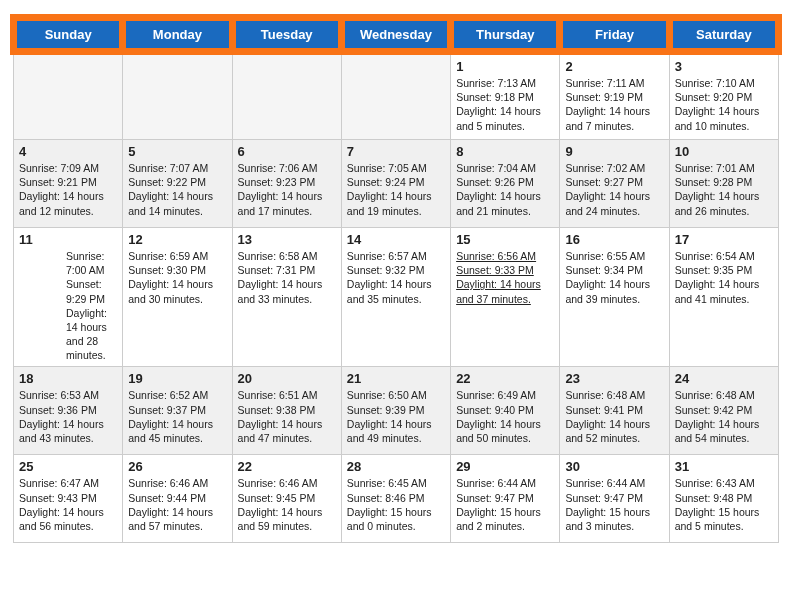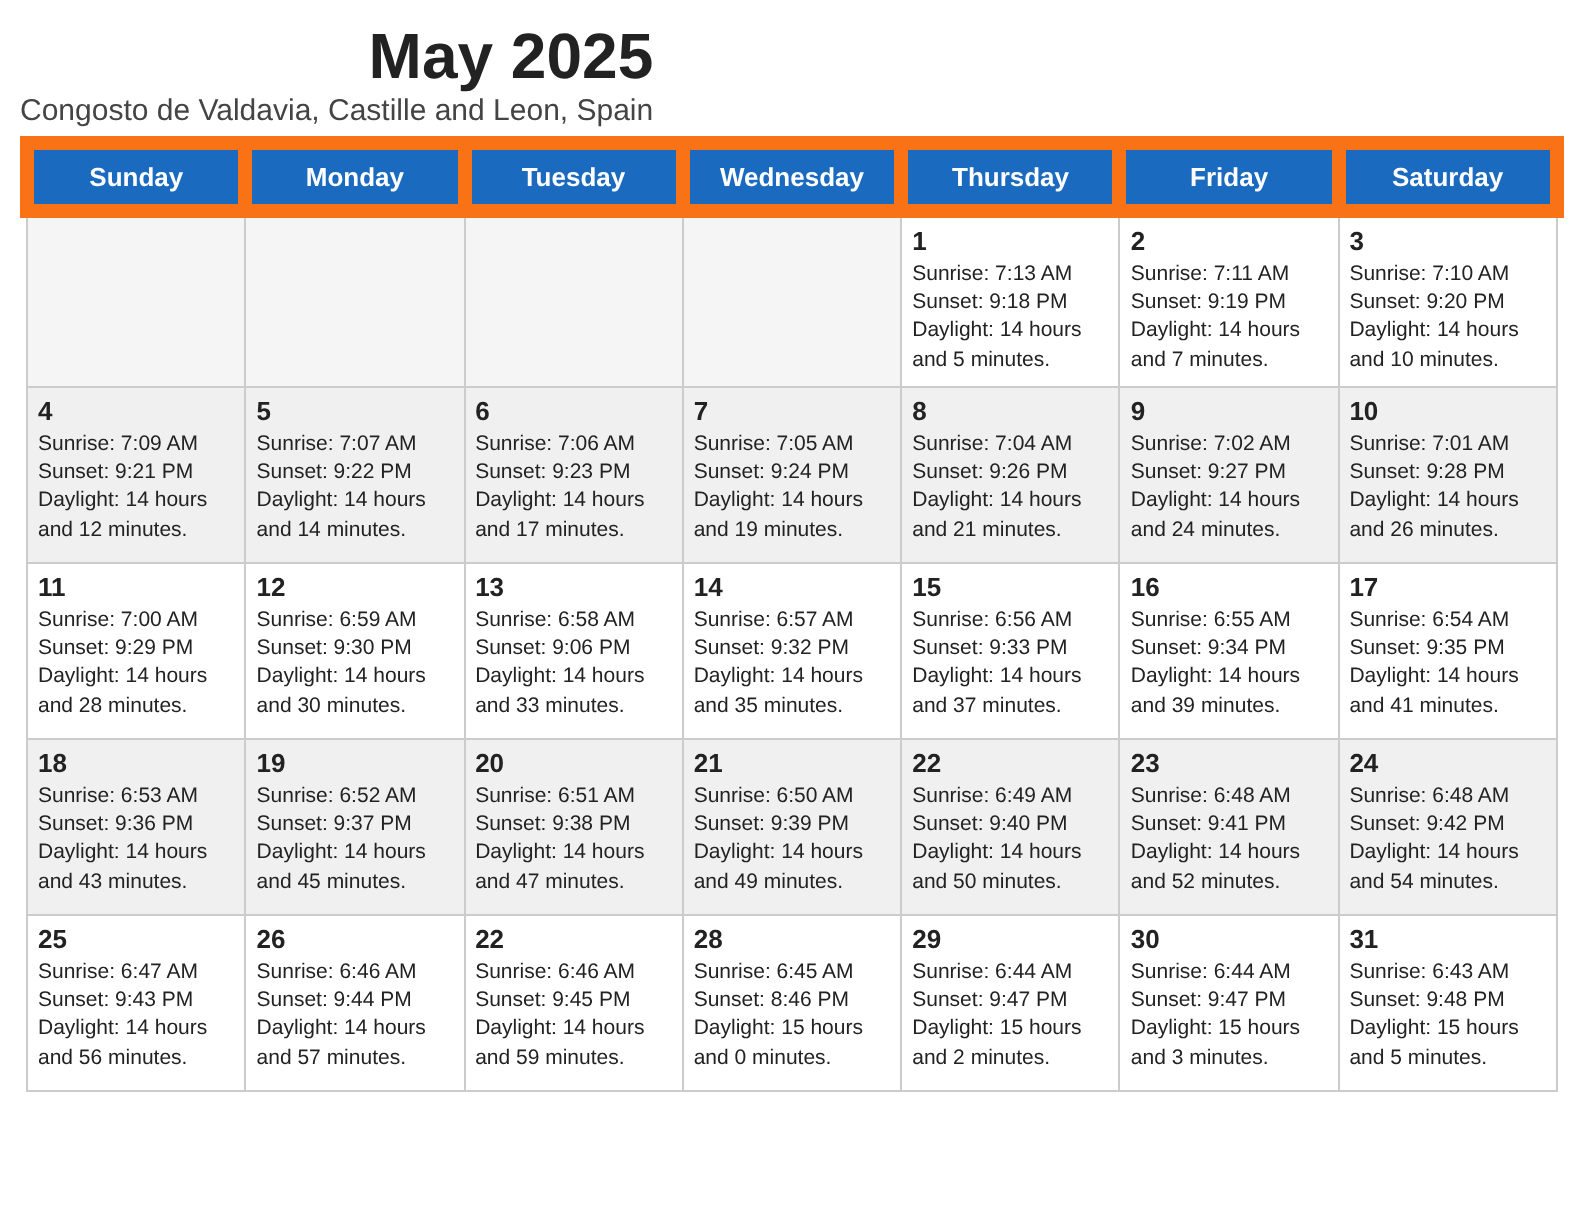--- a/index.html
+++ b/index.html
@@ -83,24 +83,20 @@
     }
     .cell-text {
       line-height: 1.35;
       font-size: 10.5px;
     }
   </style>
 </head>
 <body>
 
 <div class="header">
-  <div class="title-block">
-    <div class="main-title">May 2025</div>
-    <div class="subtitle">Congosto de Valdavia, Castille and Leon, Spain</div>
-  </div>
 </div>
 
 <table>
   <thead>
     <tr id="day-headers">
         <th class="day-header">Sunday</th>
         <th class="day-header">Monday</th>
         <th class="day-header">Tuesday</th>
         <th class="day-header">Wednesday</th>
         <th class="day-header">Thursday</th>
@@ -183,49 +179,49 @@
           <div class="day-num">10</div>
           <div class="cell-text" style="white-space: pre-line;">Sunrise: 7:01 AM
 Sunset: 9:28 PM
 Daylight: 14 hours
 and 26 minutes.</div>
         </td>
       </tr>
       <tr>
         <td class="cal-cell">
           <div class="day-num">11</div>
-          <div class="cell-text" style="white-space: pre-line;">Sunrise: 7:00 AM
+          <div class="cell-text" style="white-space: pre-line; margin-left: 47px;">Sunrise: 7:00 AM
 Sunset: 9:29 PM
 Daylight: 14 hours
 and 28 minutes.</div>
         </td>
         <td class="cal-cell">
           <div class="day-num">12</div>
           <div class="cell-text" style="white-space: pre-line;">Sunrise: 6:59 AM
 Sunset: 9:30 PM
 Daylight: 14 hours
 and 30 minutes.</div>
         </td>
         <td class="cal-cell">
           <div class="day-num">13</div>
           <div class="cell-text" style="white-space: pre-line;">Sunrise: 6:58 AM
-Sunset: 9:06 PM
+Sunset: 7:31 PM
 Daylight: 14 hours
 and 33 minutes.</div>
         </td>
         <td class="cal-cell">
           <div class="day-num">14</div>
           <div class="cell-text" style="white-space: pre-line;">Sunrise: 6:57 AM
 Sunset: 9:32 PM
 Daylight: 14 hours
 and 35 minutes.</div>
         </td>
         <td class="cal-cell">
           <div class="day-num">15</div>
-          <div class="cell-text" style="white-space: pre-line;">Sunrise: 6:56 AM
+          <div class="cell-text" style="white-space: pre-line; text-decoration: underline;">Sunrise: 6:56 AM
 Sunset: 9:33 PM
 Daylight: 14 hours
 and 37 minutes.</div>
         </td>
         <td class="cal-cell">
           <div class="day-num">16</div>
           <div class="cell-text" style="white-space: pre-line;">Sunrise: 6:55 AM
 Sunset: 9:34 PM
 Daylight: 14 hours
 and 39 minutes.</div>

